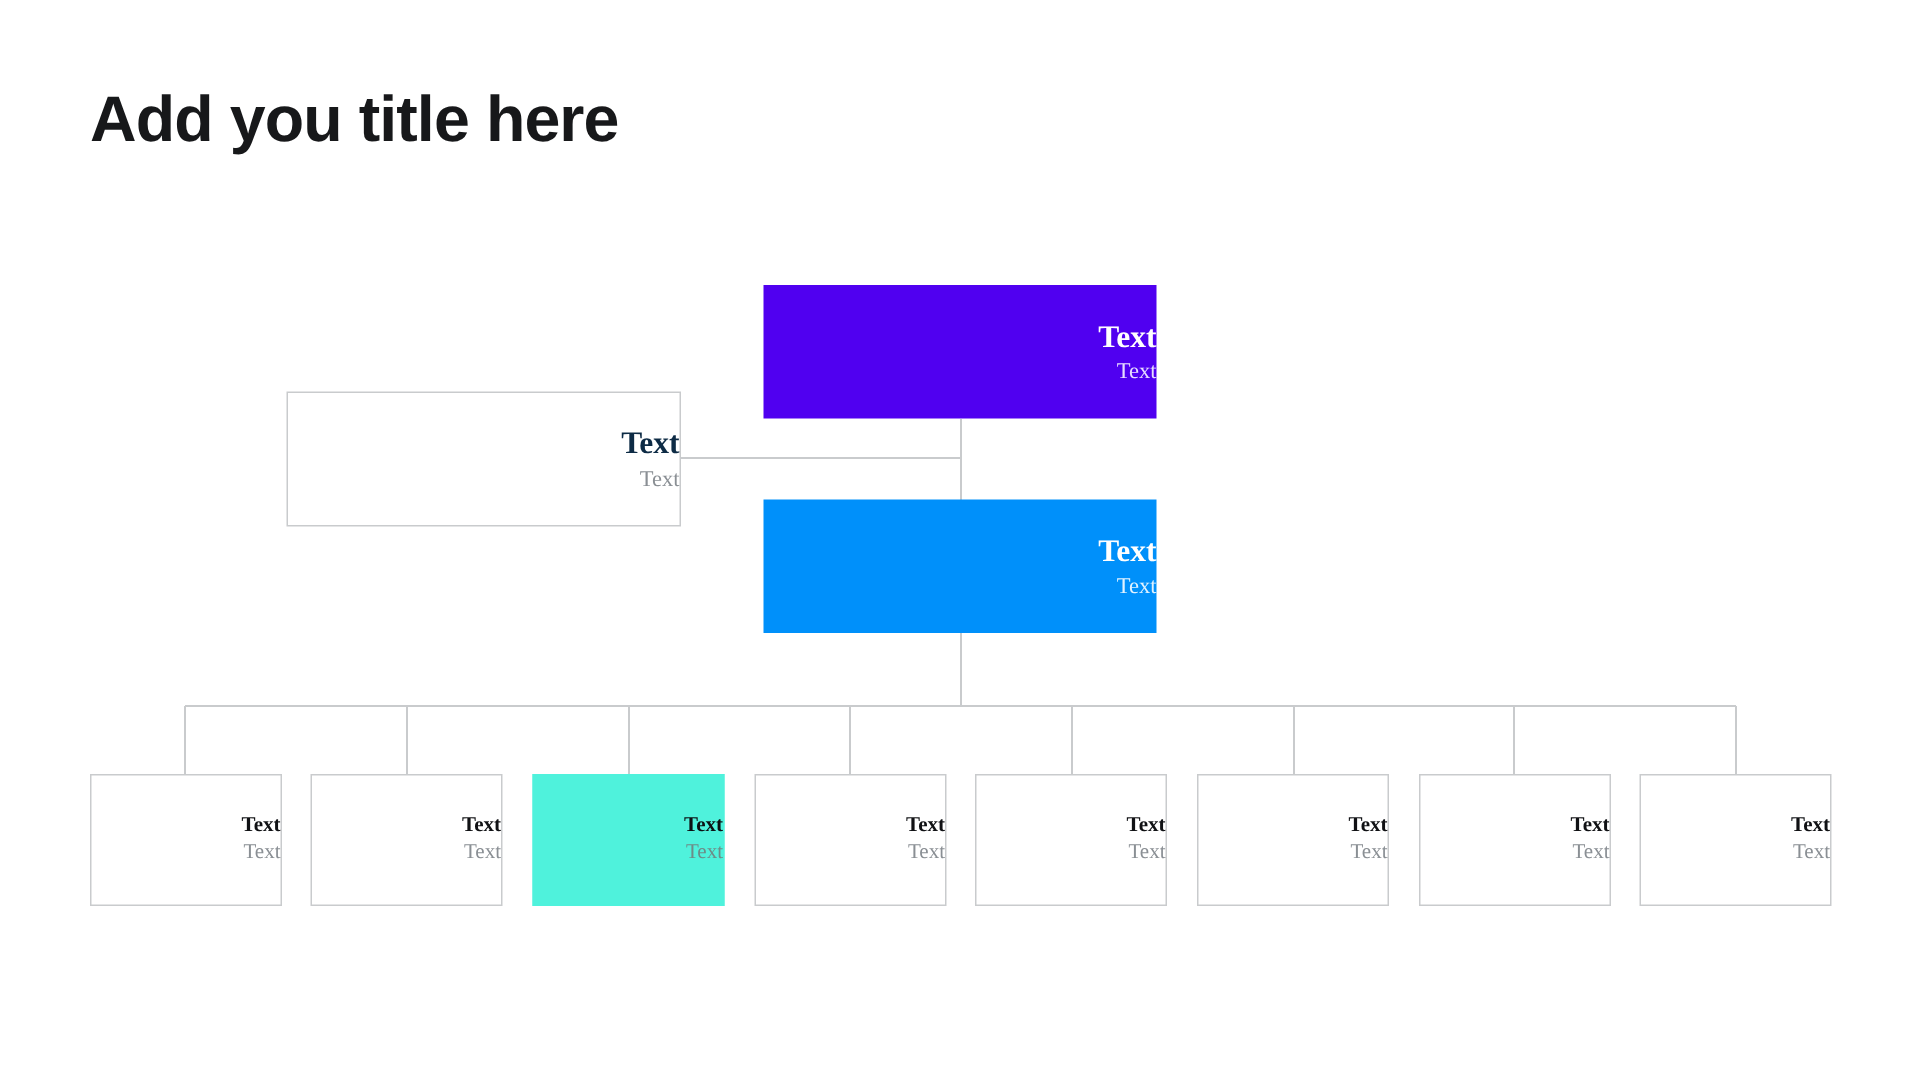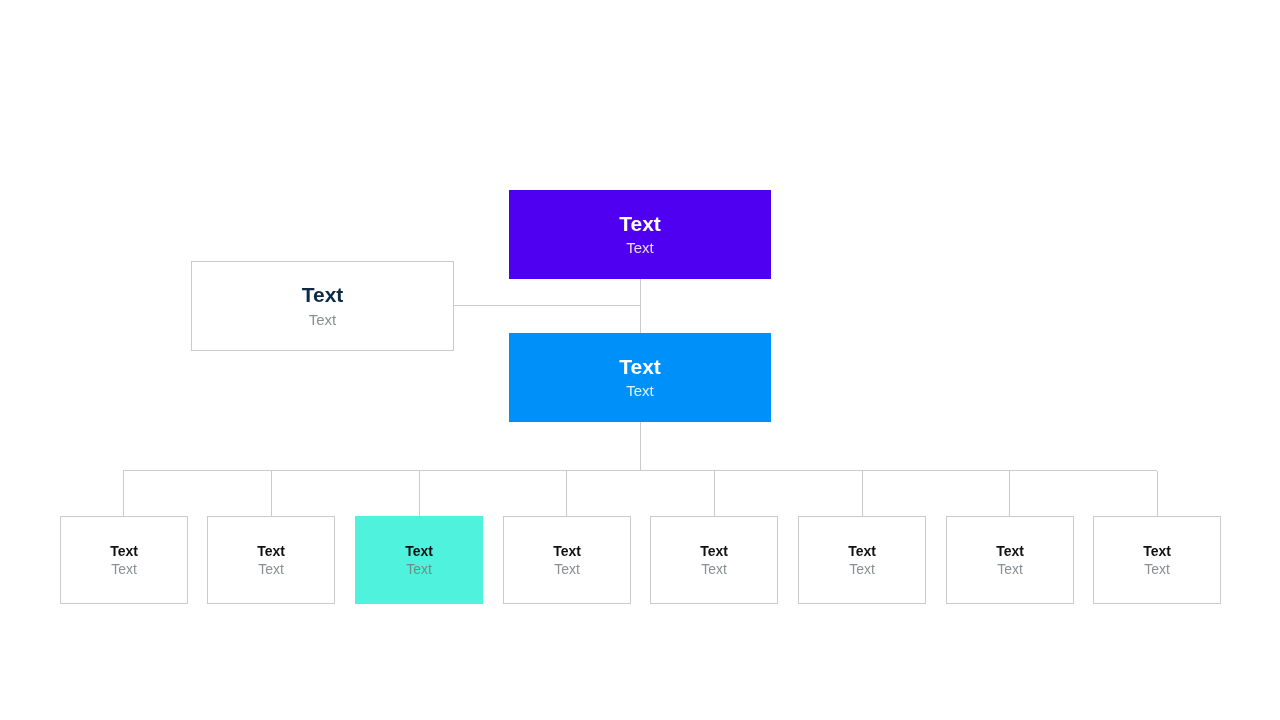--- a/index.html
+++ b/index.html
@@ -40,22 +40,23 @@
     height: 720px;
     pointer-events: none;
   }
 
   
   .node {
     position: absolute;
     box-sizing: border-box;
     display: flex;
     flex-direction: column;
-    align-items: center;
+    align-items: flex-end;
     justify-content: center;
+    font-family: Liberation Serif, serif;
   }
   .node .n-title {
     font-weight: 700;
     line-height: 1.15;
   }
   .node .n-sub {
     font-weight: 400;
     line-height: 1.2;
   }
 
@@ -111,20 +112,21 @@
     border: 1px solid #4ff2dc;
   }
   .node-sm.highlight .n-title { color: #0c1013; }
   .node-sm.highlight .n-sub   { color: #6d8d88; }
 </style>
 </head>
 <body>
 
 <div id="slide">
 
+  <div id="slide-title">Add you title here</div>
 
   <svg id="connectors" viewBox="0 0 1280 720" width="1280" height="720">
     <g stroke="#c9cbcd" stroke-width="1.6" fill="none" shape-rendering="crispEdges">
 
       <path d="M640.5 279 L640.5 333"></path>
 
       <path d="M640.5 305.5 L454 305.5"></path>
 
       <path d="M640.5 421 L640.5 470.5"></path>
 

